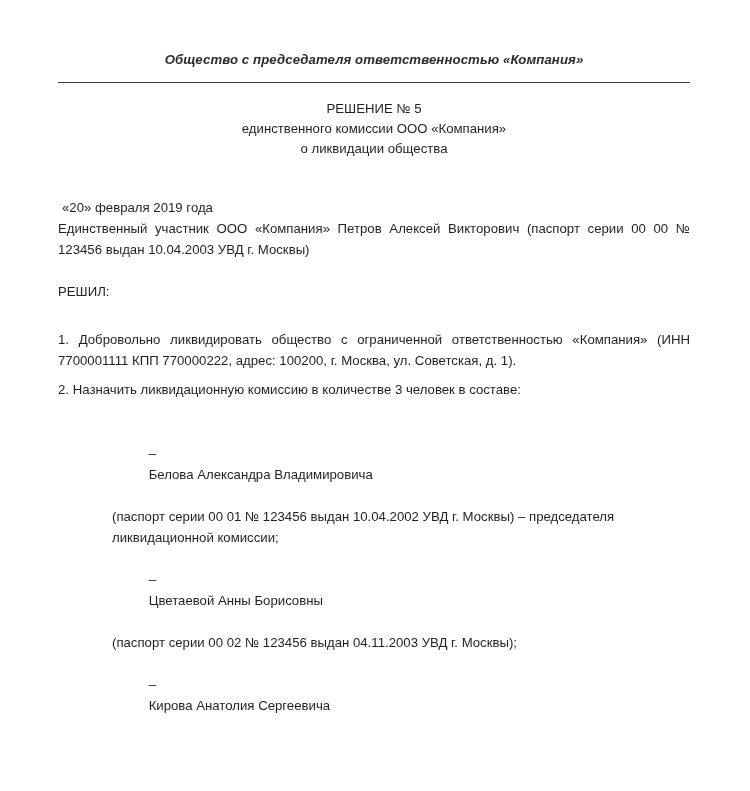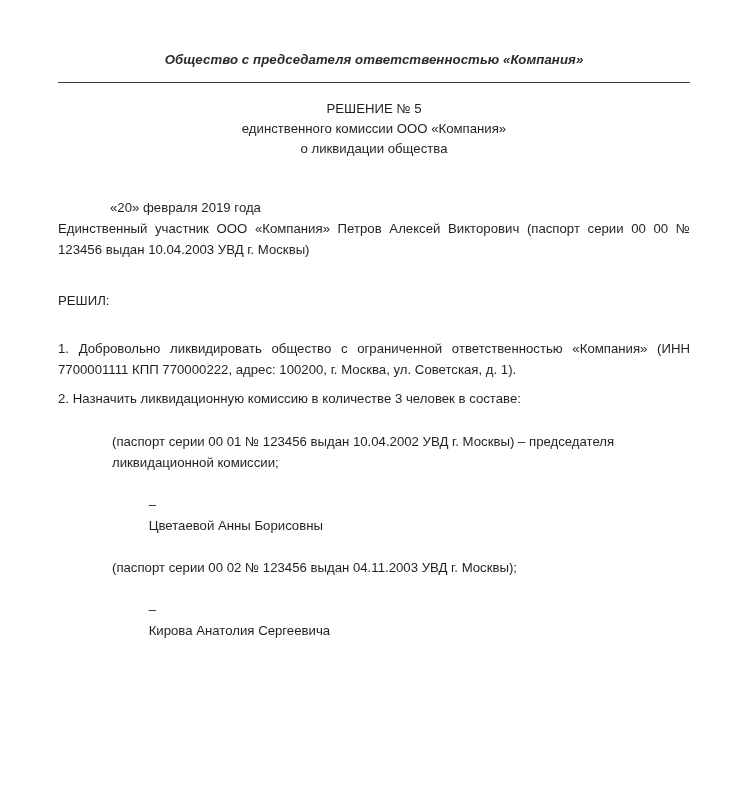--- a/index.html
+++ b/index.html
@@ -57,31 +57,31 @@
     color: #231f20;
   }
   .title-block div { white-space: nowrap; }
 
   
   .meta {
     margin-top: 38px;
     font-size: 13.2px;
     line-height: 21px;
   }
-  .meta .date { padding-left: 4px; margin-left: 48px; }
+  .meta .date { padding-left: 4px; }
 
   
   .para {
     font-size: 13.2px;
     line-height: 21px;
     text-align: justify;
     text-justify: inter-word;
   }
   .para-participant { }
-  .para-resolved    { margin-top: 30px; }
+  .para-resolved    { margin-top: 21px; }
   .para-item1       { margin-top: 27px; }
   .para-item2       { margin-top: 8px; text-align: left; }
 
   
   .members {
     margin-top: 22px;
     margin-left: 54px;
     font-size: 13.2px;
     line-height: 21px;
   }
@@ -118,20 +118,24 @@
     </div>
 
     <div class="para para-item2">
       <span>2.</span>
       <span>Назначить ликвидационную комиссию в количестве 3 человек в составе:</span>
     </div>
 
     <div class="members">
 
       <div class="member">
+        <div class="member-name">
+          <span>–</span>
+          <span>Белова Александра Владимировича</span>
+        </div>
         <div class="member-detail">(паспорт серии 00 01 № 123456 выдан 10.04.2002 УВД г. Москвы) – председателя ликвидационной комиссии;</div>
       </div>
 
       <div class="member">
         <div class="member-name">
           <span>–</span>
           <span>Цветаевой Анны Борисовны</span>
         </div>
         <div class="member-detail">(паспорт серии 00 02 № 123456 выдан 04.11.2003 УВД  г. Москвы);</div>
       </div>

